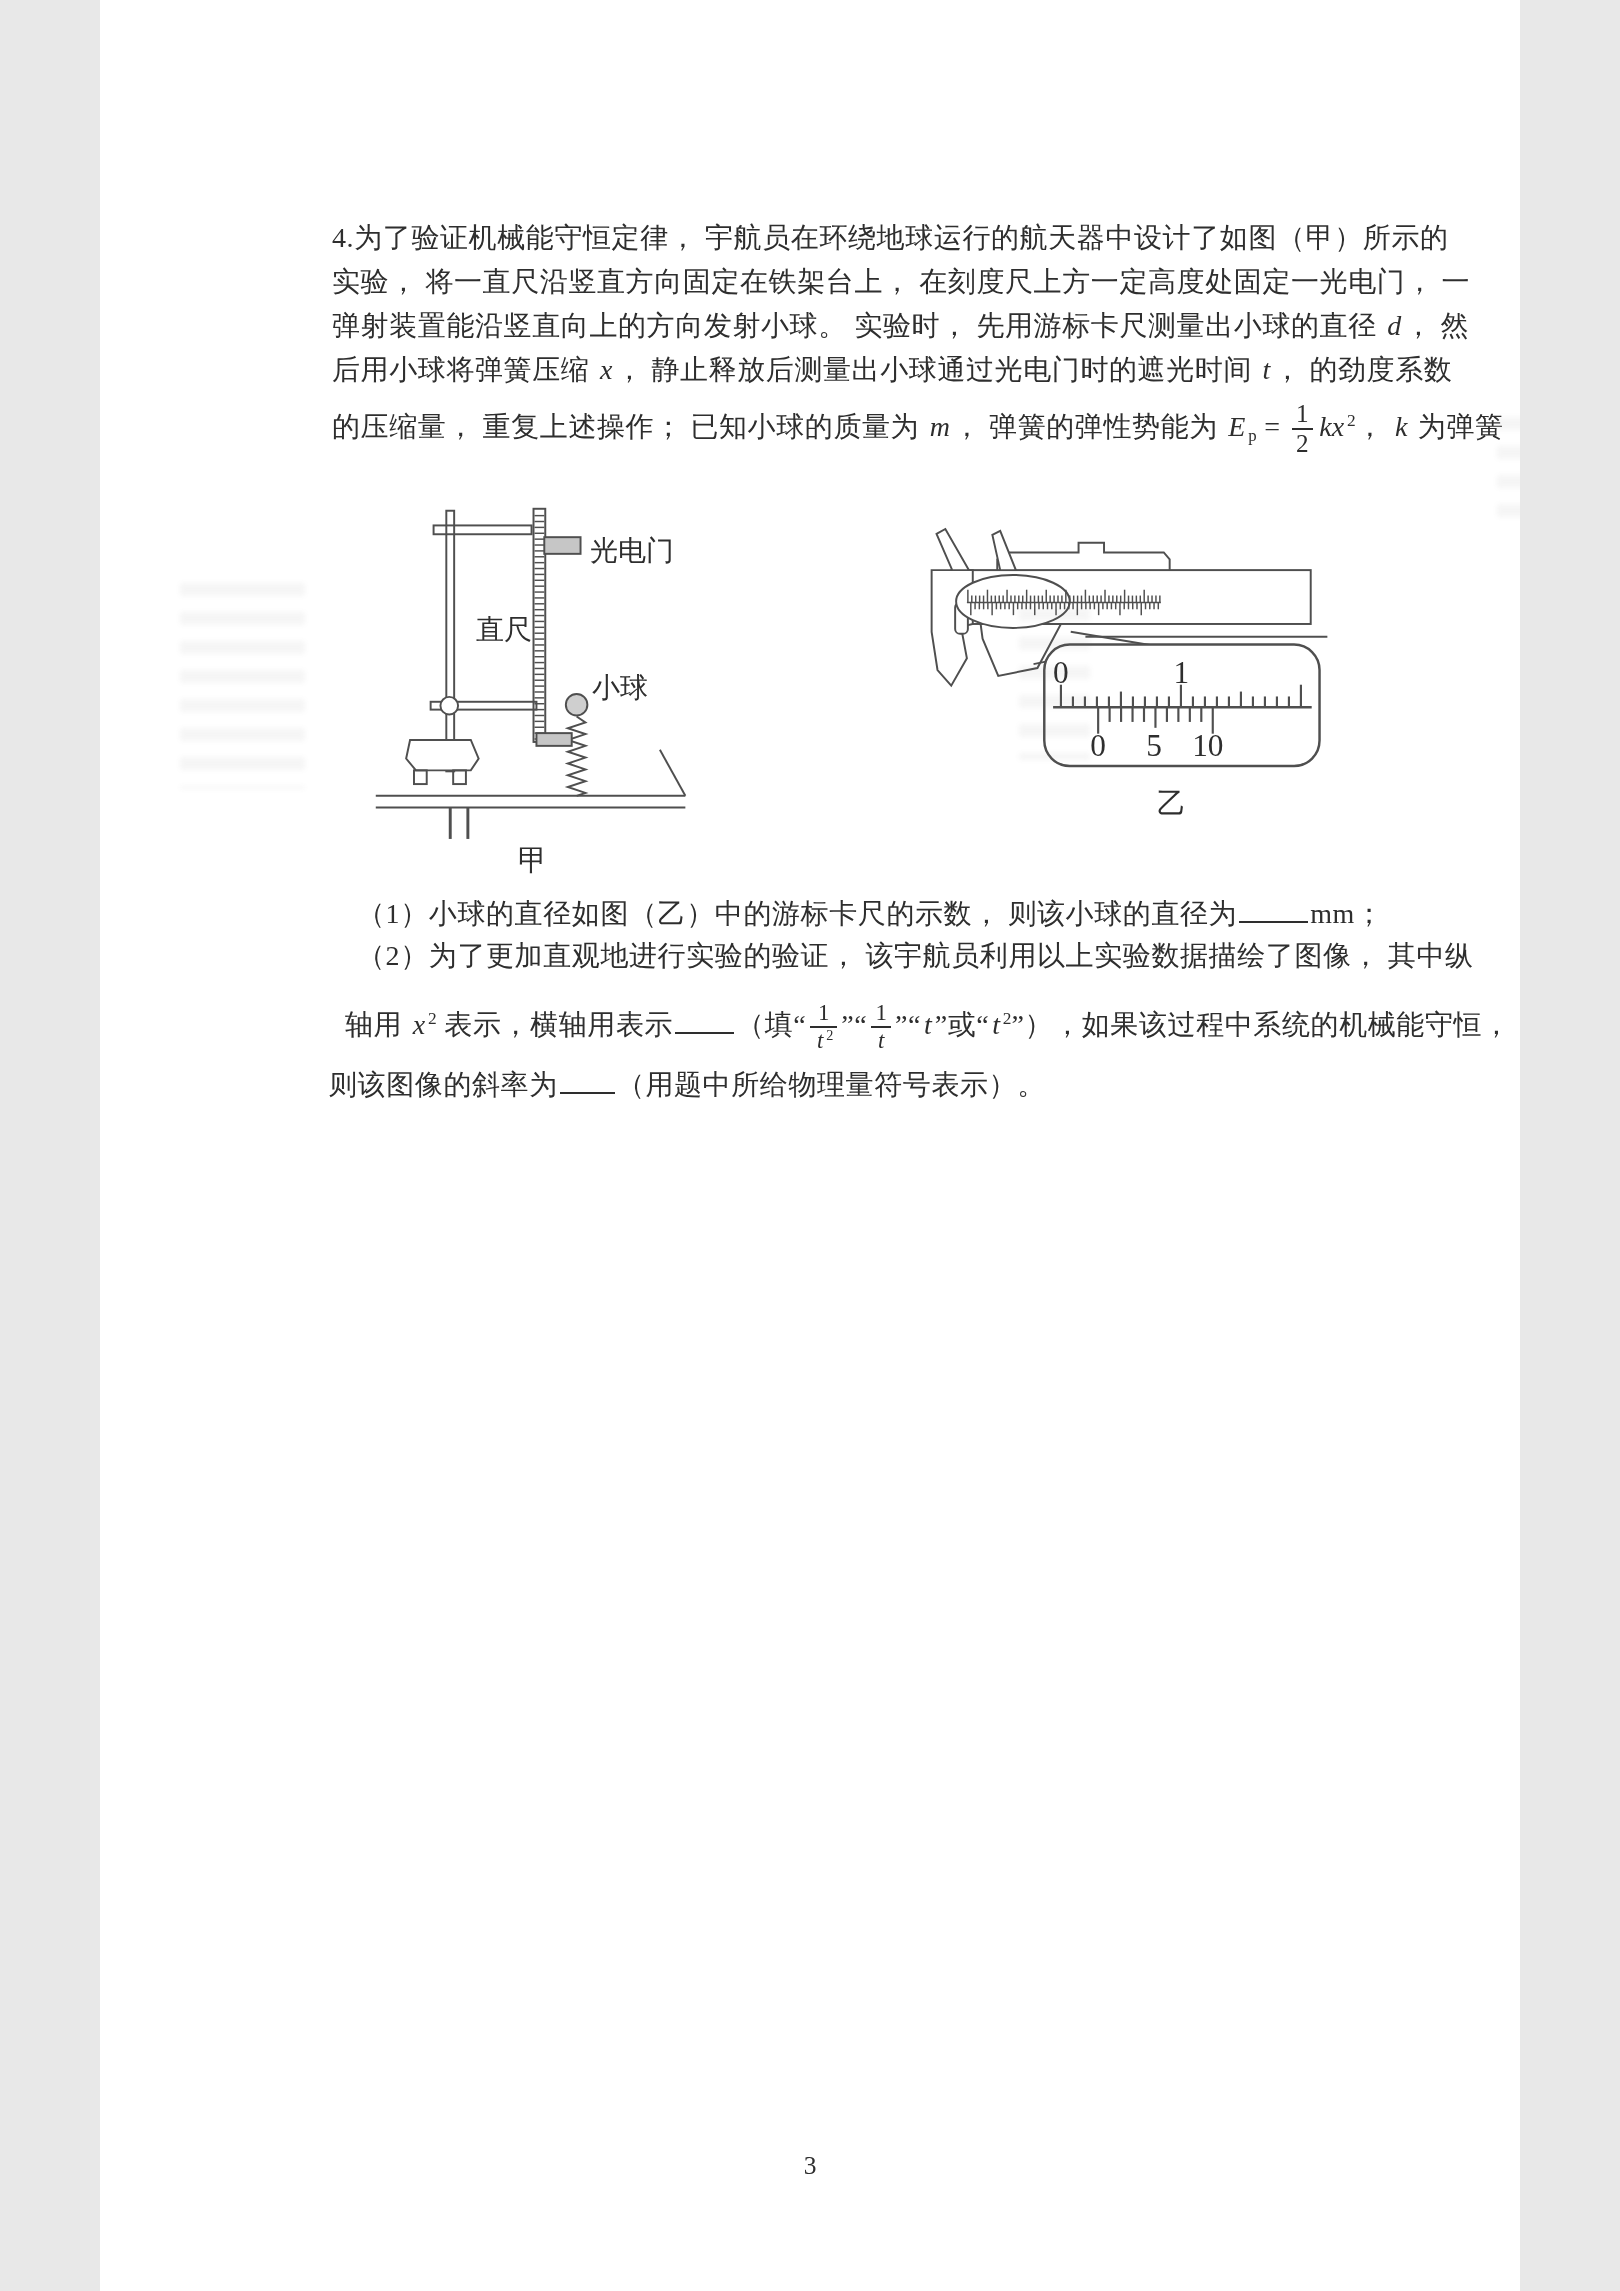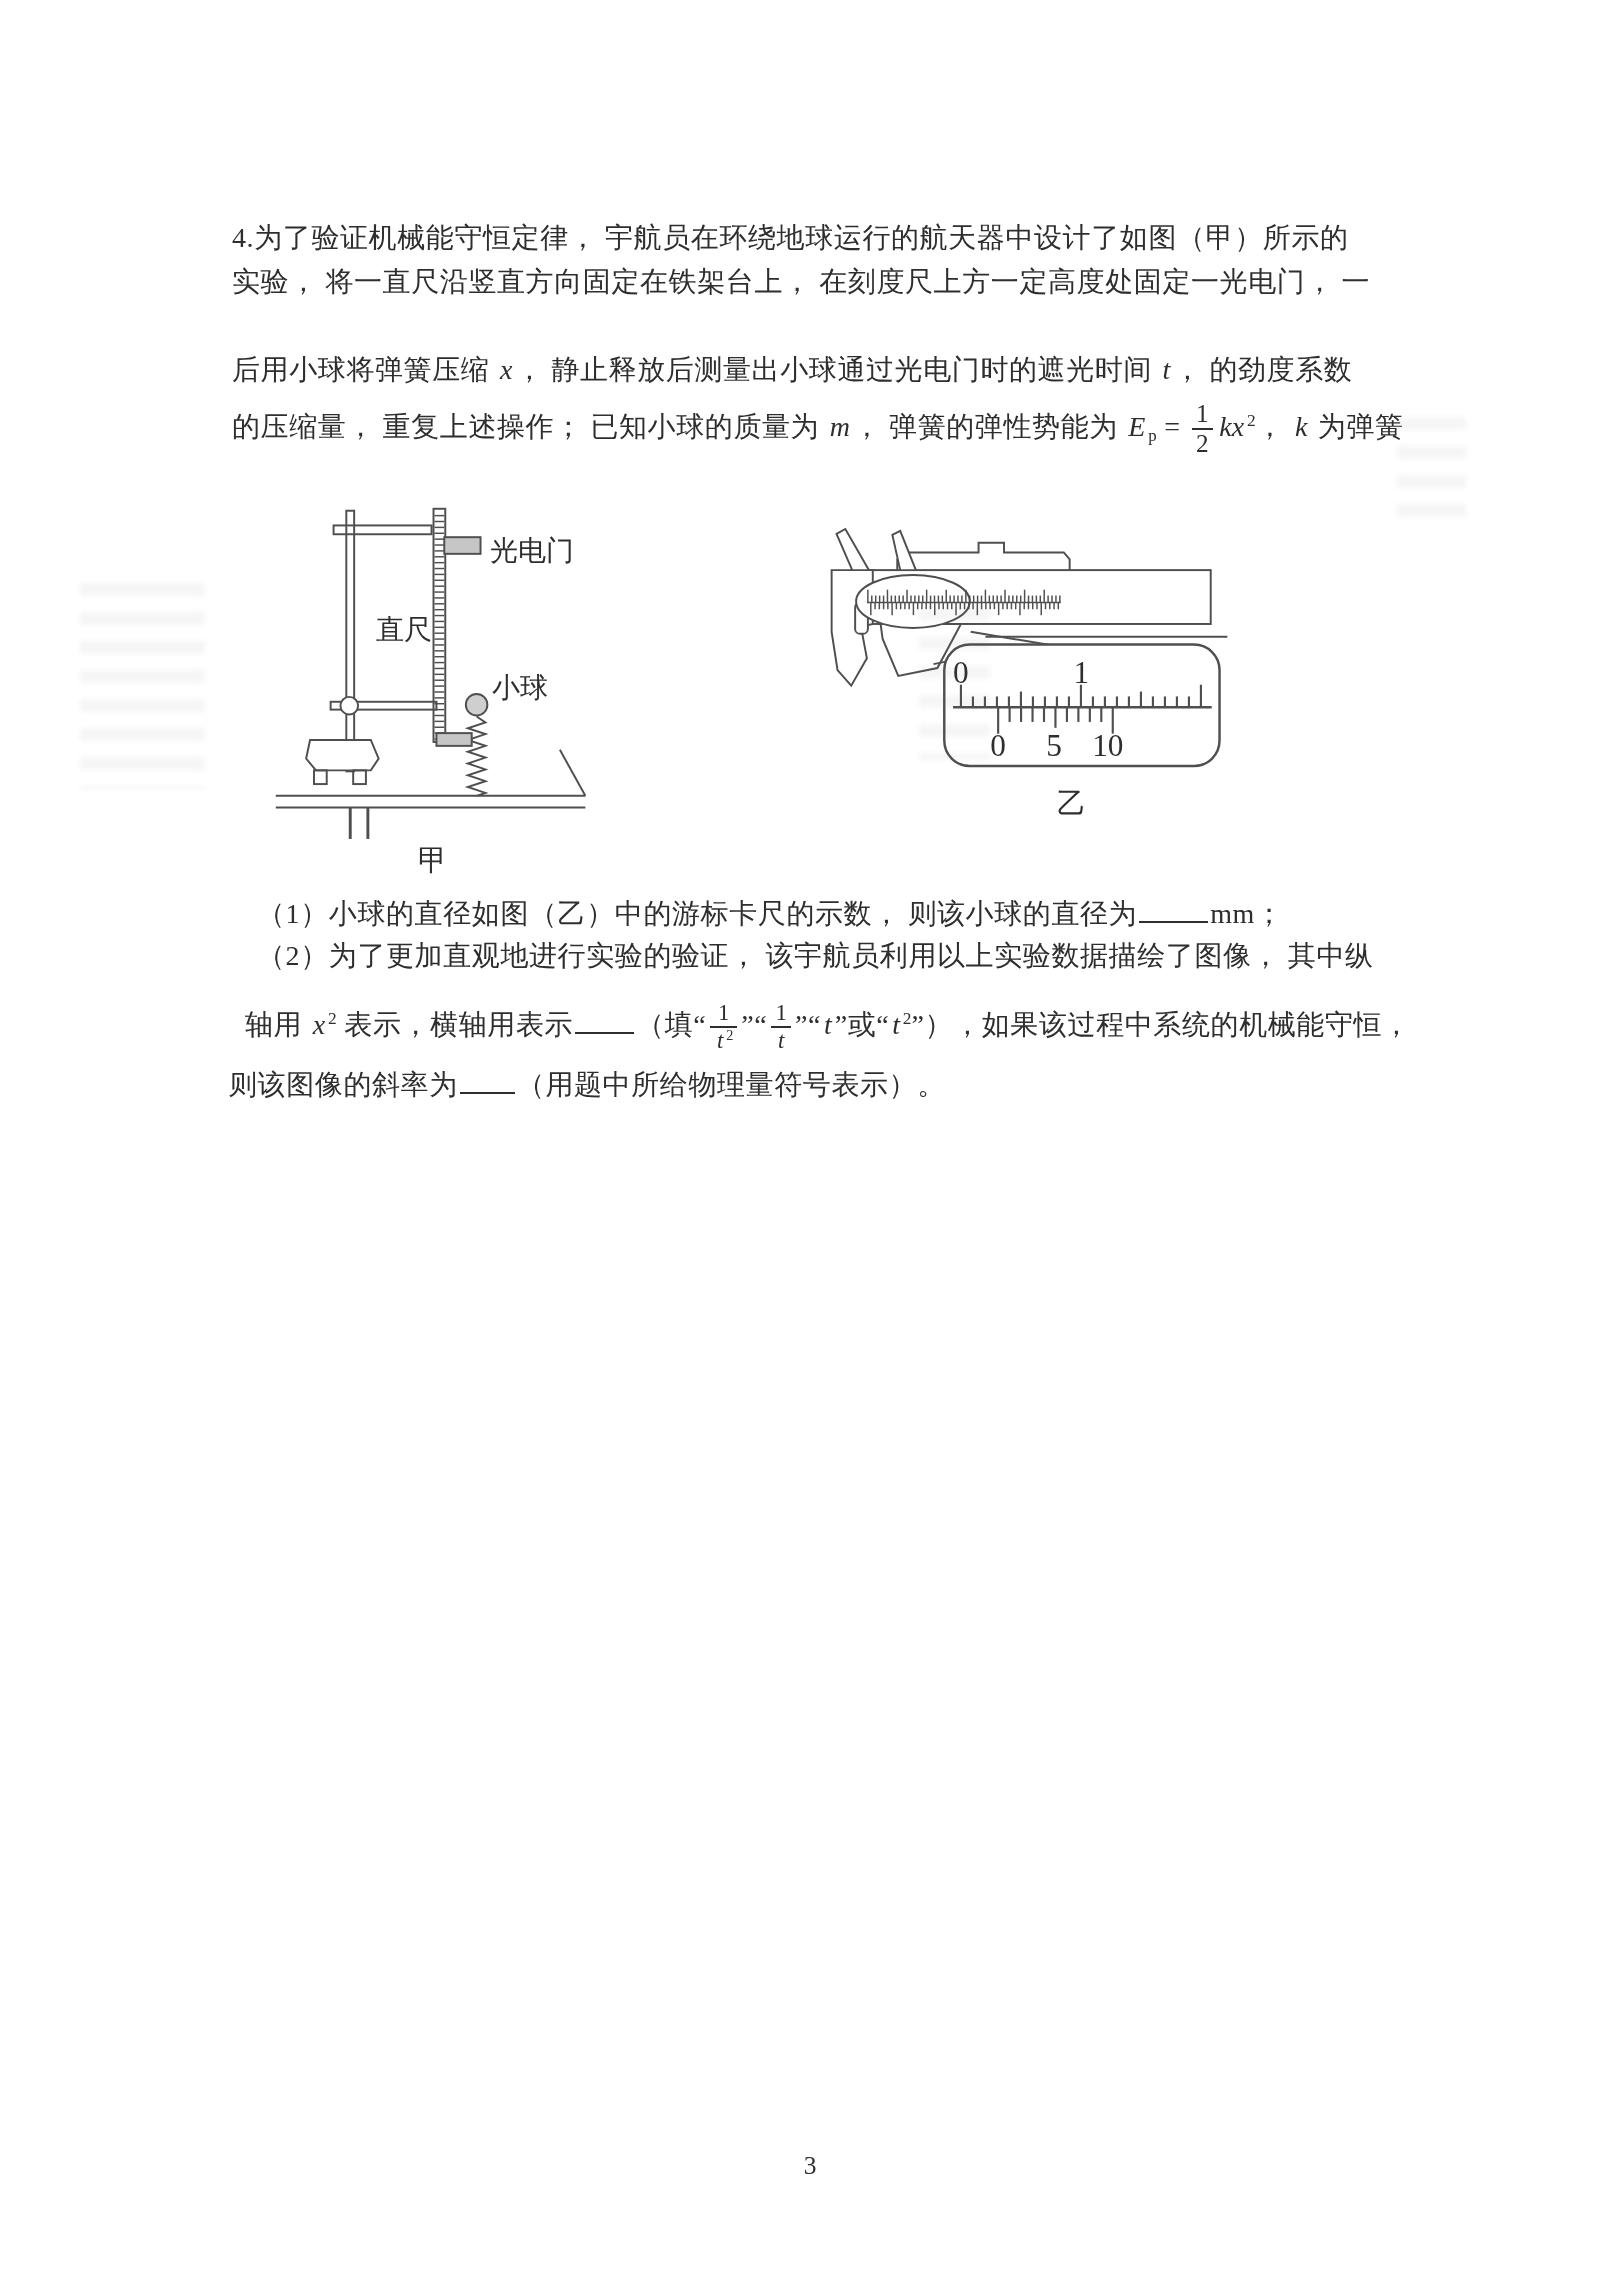--- a/index.html
+++ b/index.html
@@ -1,17 +1,17 @@
 <!DOCTYPE html>
 <html><head>
 <meta charset="utf-8">
 <style>
   html,body{margin:0;padding:0;background:#e8e8e8;}
   .page{
-    position:relative;width:1620px;height:2292px;background:#ffffff;
+    position:relative;width:1420px;height:2292px;background:#ffffff;
     overflow:hidden;margin:0 auto;
     font-family:"Liberation Serif","DejaVu Serif",serif;
     color:#2e2e2e;
   }
   .line{position:absolute;white-space:nowrap;font-size:28px;line-height:44px;letter-spacing:0.6px;}
   .var{font-family:"Liberation Serif","DejaVu Serif",serif;font-style:italic;padding:0 2.9px;letter-spacing:0;}
   .line sub{font-size:0.6em;font-style:normal;vertical-align:-0.3em;letter-spacing:0;}
   .line sup{font-size:0.62em;font-style:normal;vertical-align:0.55em;letter-spacing:0;}
   .frac{display:inline-flex;flex-direction:column;align-items:center;vertical-align:middle;
         line-height:1.12;font-size:0.82em;margin:0 3.9px;letter-spacing:0;}
@@ -29,20 +29,23 @@
 </head>
 <body>
 
 <div class="page">
 
   <div class="line" style="left:232px;top:216px">
     <span>4.为了验证机械能守恒定律， 宇航员在环绕地球运行的航天器中设计了如图（甲）所示的</span>
   </div>
   <div class="line" style="left:232px;top:260px">
     <span>实验， 将一直尺沿竖直方向固定在铁架台上， 在刻度尺上方一定高度处固定一光电门， 一</span>
+  </div>
+  <div class="line" style="left:232px;top:304px">
+    <span>弹射装置能沿竖直向上的方向发射小球。 实验时， 先用游标卡尺测量出小球的直径 </span><span class="var">d</span><span>， 然</span>
   </div>
   <div class="line" style="left:232px;top:348px">
     <span>后用小球将弹簧压缩 </span><span class="var">x</span><span>， 静止释放后测量出小球通过光电门时的遮光时间 </span><span class="var">t</span><span>， 的劲度系数</span>
   </div>
   <div class="line" style="left:232px;top:390px;line-height:61px">
     <span>的压缩量， 重复上述操作； 已知小球的质量为 </span><span class="var">m</span><span>， 弹簧的弹性势能为 </span><span class="var">E</span><sub>p</sub><span> = </span><span class="frac big">
         <span class="fn">1</span>
         <span class="fd">2</span>
       </span><span class="var">kx</span><sup>2</sup><span>， </span><span class="var">k</span><span> 为弹簧</span>
   </div>

